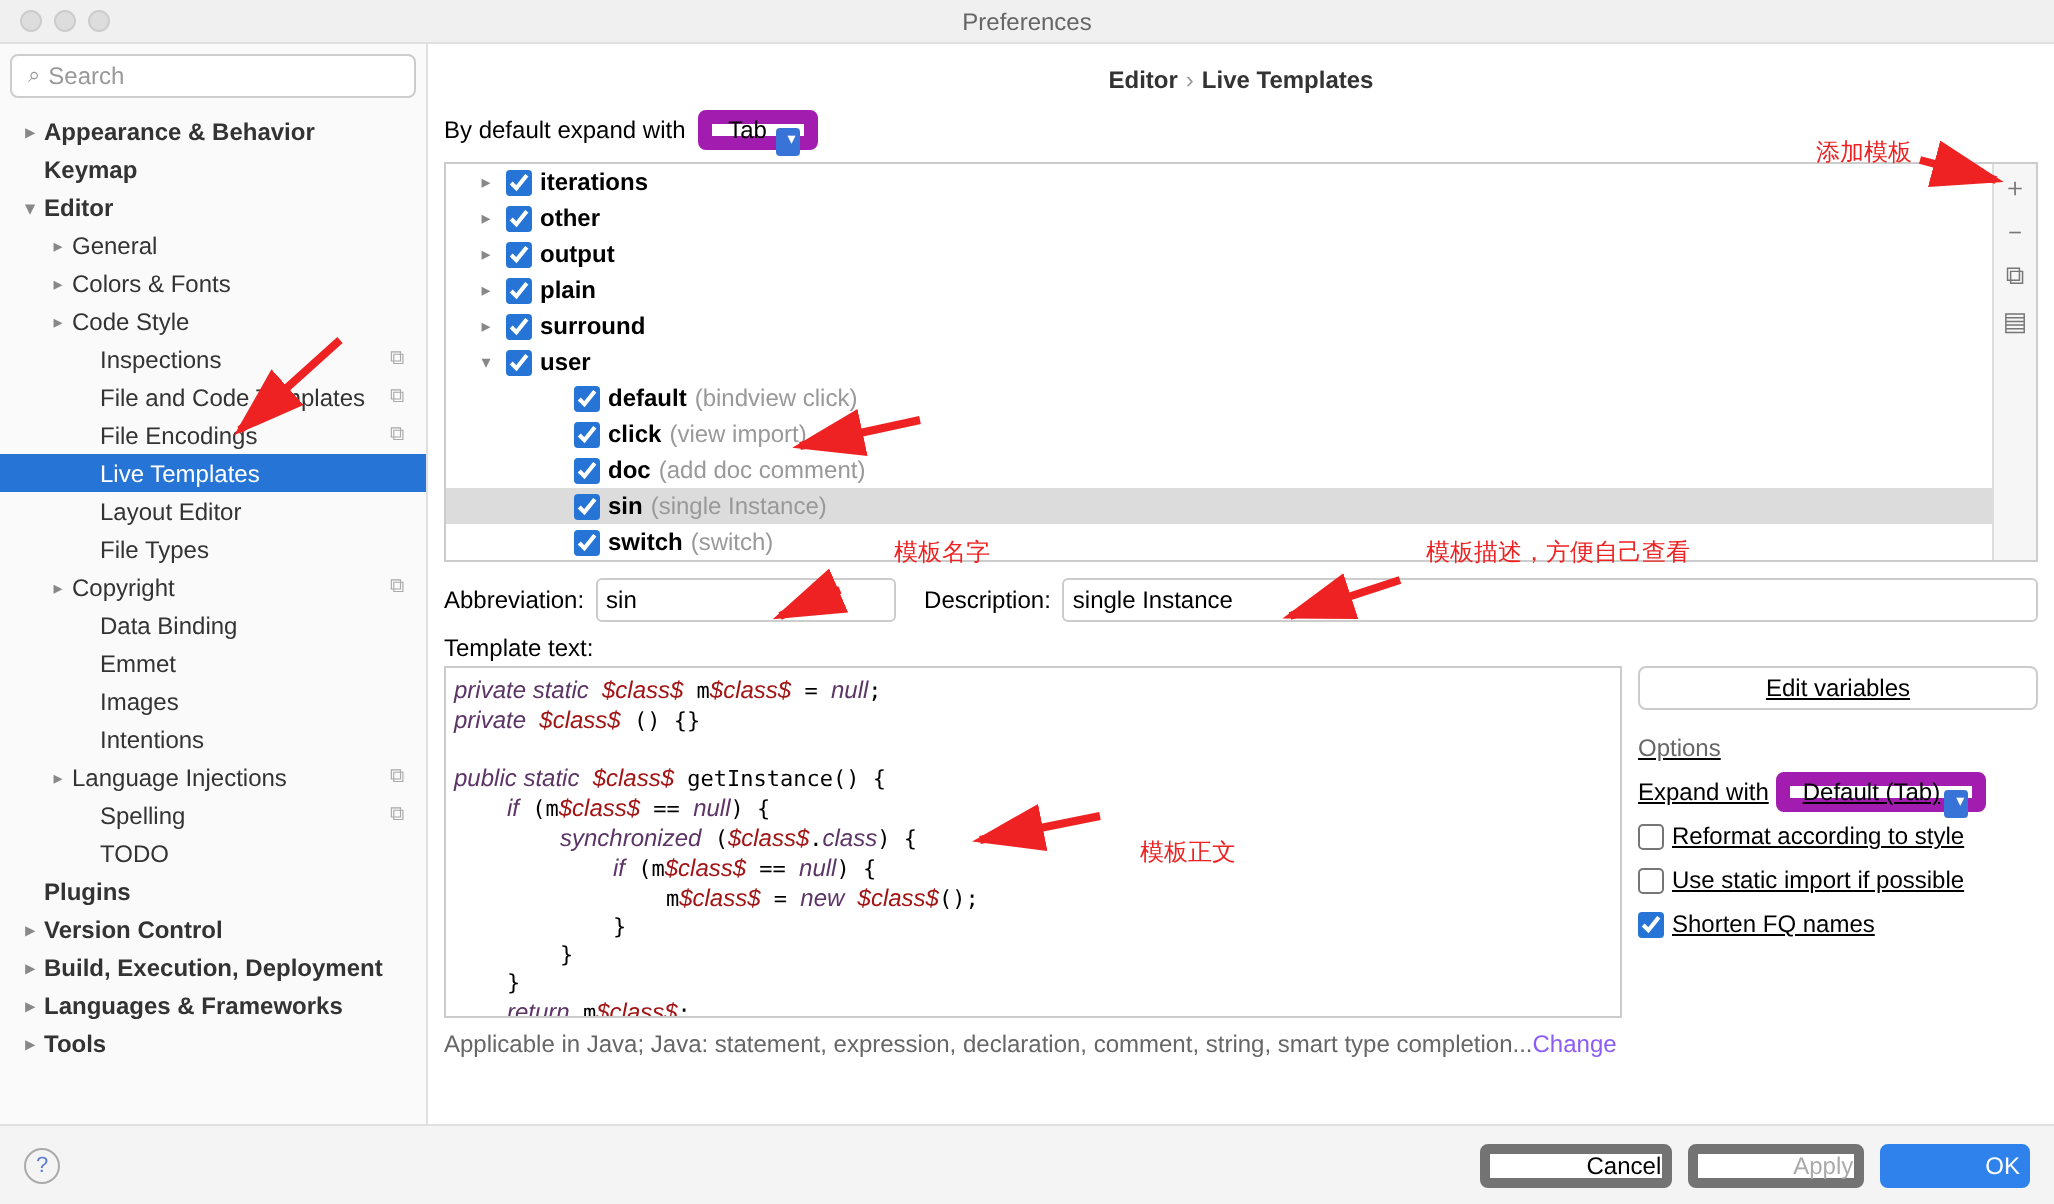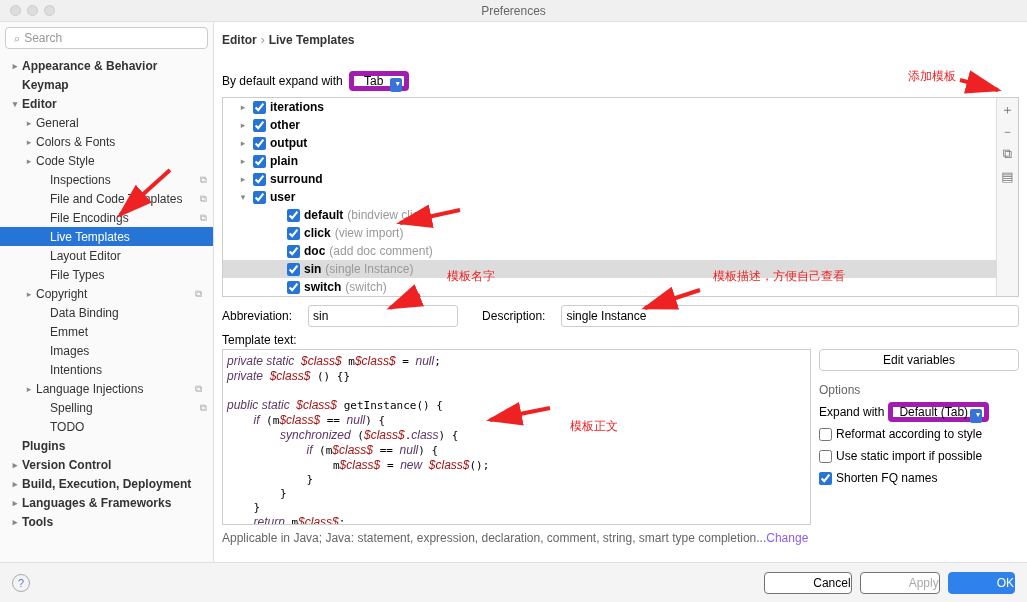--- a/index.html
+++ b/index.html
@@ -12,56 +12,56 @@
 .search-box { margin: 5px; height: 22px; border: 1px solid #ccc; border-radius: 4px; display: flex; align-items: center; padding: 0 8px; color: #999; background: #fff; }
 .search-box span.icon { margin-right: 4px; font-size: 11px; }
 .tree { flex: 1; overflow: auto; padding-top: 2px; }
 .tree-row { display: flex; align-items: center; height: 19px; padding-right: 6px; color: #333; cursor: default; position: relative; }
 .tree-row.bold { font-weight: 600; }
 .tree-row.sel { background: #2675d6; color: #fff; }
 .arrow { width: 10px; display: inline-block; text-align: center; font-size: 9px; color: #888; margin-right: 2px; }
 .dup-icon { margin-left: auto; width: 12px; height: 12px; font-size: 10px; color: #aaa; }
 .tree-row.pad1 { padding-left: 10px; }
 .tree-row.pad2 { padding-left: 24px; }
-.tree-row.pad3 { padding-left: 38px; text-align: right; }
+.tree-row.pad3 { padding-left: 38px; }
 .content { flex: 1; background: #fff; display: flex; flex-direction: column; padding: 10px 8px 0 8px; position: relative; }
-.breadcrumb { font-size: 13px; font-weight: 600; color: #333; margin-bottom: 24px; }
+.breadcrumb { font-size: 13px; font-weight: 600; color: #333; margin-bottom: 8px; text-align: center; }
 .breadcrumb .sep { color: #999; margin: 0 4px; font-weight: 400; }
 .expand-row { display: flex; align-items: center; margin-bottom: 6px; }
-.combo-small { display: inline-flex; align-items: center; justify-content: center; height: 20px; border: 5px solid #a21caf; border-radius: 4px; padding: 0 16px 0 6px; position: relative; background: #fff; min-width: 60px; }
+.combo-small { display: inline-flex; align-items: center; justify-content: center; height: 20px; border: 7px solid #a21caf; border-radius: 4px; padding: 0 16px 0 6px; position: relative; background: #fff; min-width: 60px; }
 .combo-small::after { content: ""; position: absolute; right: 2px; top: 2px; width: 12px; height: 14px; background: #3874d8; border-radius: 2px; }
 .combo-small .caret { position: absolute; right: 4px; top: 3px; color: #fff; font-size: 8px; z-index: 1; }
 .template-area { display: flex; border: 1px solid #ccc; height: 200px; margin-bottom: 8px; }
 .template-list { flex: 1; overflow: auto; background: #fff; }
 .tlist-row { display: flex; align-items: center; height: 18px; }
 .tlist-row .ar { width: 12px; text-align: center; font-size: 9px; color: #888; margin-left: 14px; }
 .tlist-row input[type=checkbox] { margin: 0 4px; accent-color: #2675d6; }
 .tlist-row .name { font-weight: 600; margin-right: 4px; }
 .tlist-row .desc { color: #999; }
 .tlist-row.lvl2 { padding-left: 30px; }
 .tlist-row.sel { background: #dcdcdc; }
 .tool-col { width: 22px; background: #f6f6f6; border-left: 1px solid #ddd; display: flex; flex-direction: column; align-items: center; padding-top: 4px; gap: 6px; }
 .tool-btn { width: 16px; height: 16px; display: flex; align-items: center; justify-content: center; color: #777; cursor: pointer; font-size: 13px; }
-.form-row { display: flex; align-items: center; gap: 16px; margin-bottom: 6px; justify-content: space-between; }
+.form-row { display: flex; align-items: center; gap: 6px; margin-bottom: 6px; justify-content: space-between; }
 .text-field { height: 22px; border: 1px solid #ccc; border-radius: 3px; padding: 0 4px; background: #fff; }
 .template-text-wrap { display: flex; gap: 8px; }
 .code-box { flex: 1; border: 1px solid #ccc; height: 176px; padding: 4px; background: #fff; overflow: auto; font-family: Menlo, monospace; font-size: 11px; line-height: 14px; white-space: pre; }
 .code-box .kw { color: #5c3566; font-style: italic; }
 .code-box .var { color: #a31515; font-style: italic; }
-.right-panel { width: 200px; display: flex; flex-direction: column; gap: 4px; }
+.right-panel { width: 200px; display: flex; flex-direction: column; gap: 4px; text-decoration: underline; }
 .btn { height: 22px; border: 1px solid #ccc; border-radius: 4px; background: #fff; display: flex; align-items: center; justify-content: center; cursor: pointer; padding: 0 10px; }
 .opt-label { color: #666; margin-top: 8px; margin-bottom: 2px; }
 .chk-row { display: flex; align-items: center; gap: 4px; height: 18px; }
 .chk-row input { accent-color: #2675d6; }
 .applicable { color: #666; margin-top: 6px; }
 .applicable a { color: #8b5cf6; cursor: pointer; }
 .footer { position: absolute; bottom: 0; left: 0; right: 0; height: 40px; border-top: 1px solid #e0e0e0; background: #f4f4f4; display: flex; align-items: center; padding: 0 12px; }
 .help { width: 18px; height: 18px; border: 1px solid #aaa; border-radius: 50%; display: flex; align-items: center; justify-content: center; color: #5b7bd5; font-size: 11px; }
 .footer-btns { margin-left: auto; display: flex; gap: 8px; }
-.fbtn { height: 22px; min-width: 60px; border: 1px solid #737373; border-radius: 4px; background: #fff; display: flex; align-items: center; justify-content: center; cursor: pointer; padding-left: 48px; }
+.fbtn { height: 22px; min-width: 60px; border: 5px solid #737373; border-radius: 4px; background: #fff; display: flex; align-items: center; justify-content: center; cursor: pointer; padding-left: 48px; }
 .fbtn.primary { background: #2f82ec; color: #fff; border-color: #2f82ec; }
 .fbtn.disabled { color: #aaa; }
 .ann-text { position: absolute; color: #e22; font-size: 12px; z-index: 51; font-family: Arial; }
 </style>
 </head>
 <body>
 
 <div class="titlebar">
   <div class="traffic">
     <div class="dot"></div>

